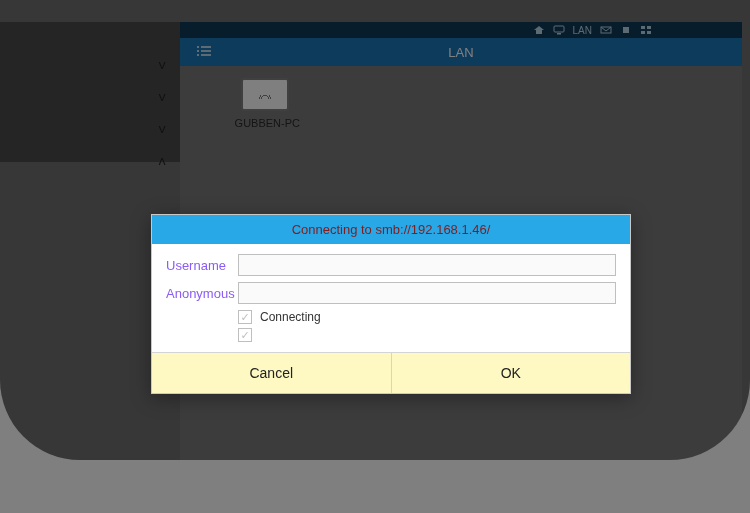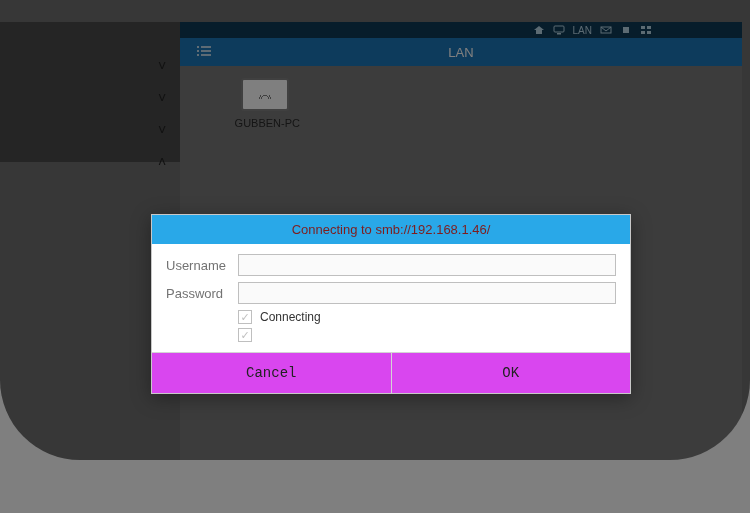--- a/index.html
+++ b/index.html
@@ -66,38 +66,38 @@
     .dialog {
       position:absolute; left:151px; top:214px; width:480px;
       background:#ffffff; border:1px solid #c8c8c8; box-shadow:0 4px 18px rgba(0,0,0,0.35);
     }
     .dlg-title {
       background:#29a8e8; color:#7f1d1d; text-align:center; font-size:13px;
       padding:7px 4px;
     }
     .dlg-body { padding:10px 14px 6px; }
     .row { display:flex; align-items:center; margin-bottom:6px; }
-    .row label { width:72px; font-size:13px; color:#737373; }
+    .row label { width:72px; font-size:13px; color:#8b5cf6; }
     .row input[type=text], .row input[type=password] {
       flex:1; height:22px; border:1px solid #bfbfbf; background:#fafafa;
       padding:0 4px; font-size:12px; outline:none;
     }
     .opts { margin-left:72px; }
     .opt { display:flex; align-items:center; font-size:12px; color:#333; margin-bottom:4px; }
     .chk {
       width:14px; height:14px; border:1px solid #bfbfbf; margin-right:8px;
       display:inline-flex; align-items:center; justify-content:center;
       font-size:11px; color:#bfbfbf; line-height:1;
     }
     .dlg-actions {
       display:flex; border-top:1px solid #d4d4d4;
     }
     .dlg-actions button {
-      flex:1; background:#d946ef; border:none; height:40px; font-size:14px;
-      color:#222; cursor:pointer;font-family:Liberation Mono, monospace;
+      flex:1; background:#fef9c3; border:none; height:40px; font-size:14px;
+      color:#222; cursor:pointer;
     }
     .dlg-actions button:first-child { border-right:1px solid #d4d4d4; }
   </style>
 </head>
 <body>
 
 <div class="backdrop"></div>
 
 <div class="leftcol">
   <span class="chev c1">˅</span>
@@ -164,21 +164,21 @@
 <div class="dim"></div>
 
 <div class="dialog">
   <div class="dlg-title">Connecting to smb://192.168.1.46/</div>
   <div class="dlg-body">
     <div class="row">
       <label>Username</label>
       <input type="text" value="" style="">
     </div>
     <div class="row">
-      <label>Password</label>
+      <label>Anonymous</label>
       <input type="password" value="" style="">
     </div>
     <div class="opts">
       <div class="opt">
         <span class="chk">✓</span>
         <span>Connecting</span>
       </div>
       <div class="opt">
         <span class="chk">✓</span>
       </div>

